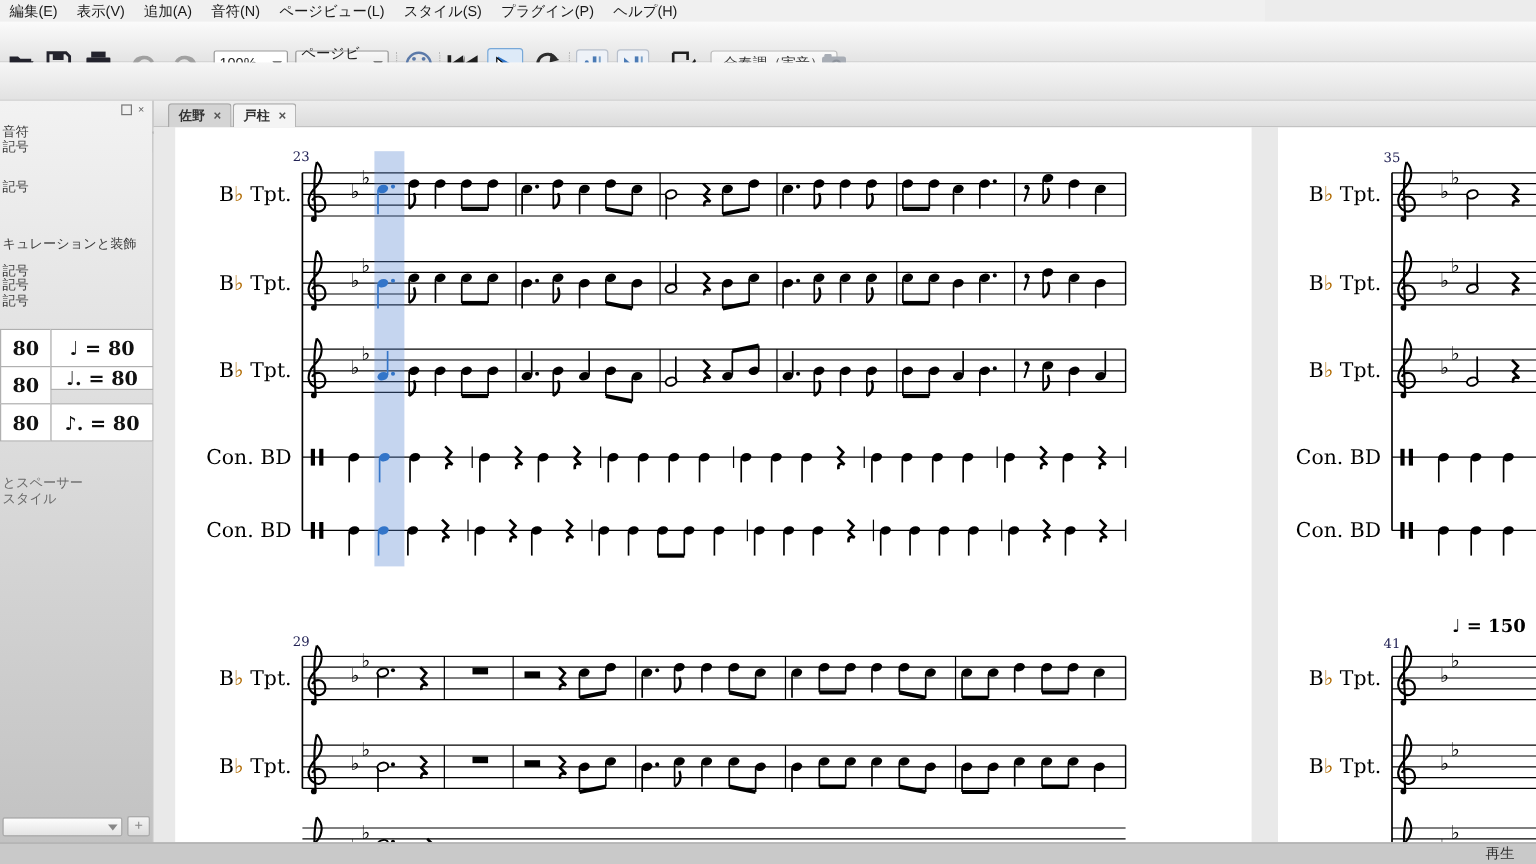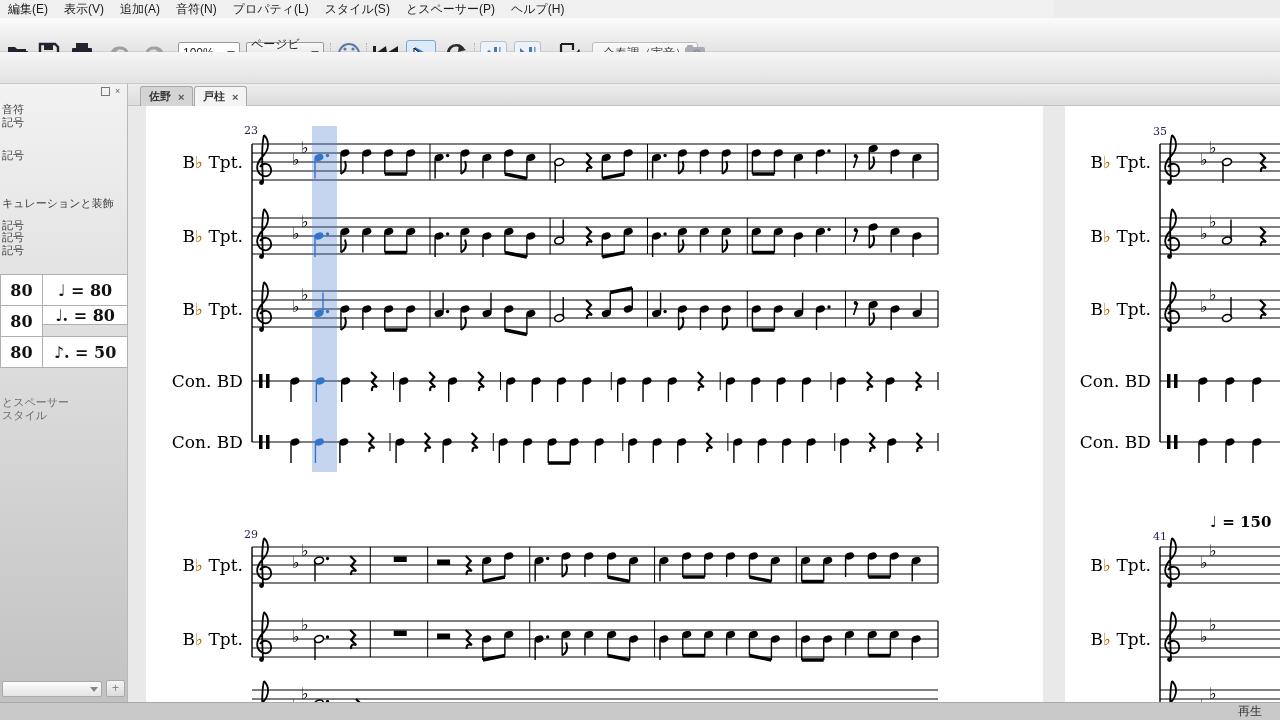--- a/index.html
+++ b/index.html
@@ -71,23 +71,23 @@
   svg text { user-select:none; }
 </style>
 </head>
 <body>
 
 <div id="menubar" class="abs">
   <span class="menu-item">編集(E)</span>
   <span class="menu-item">表示(V)</span>
   <span class="menu-item">追加(A)</span>
   <span class="menu-item">音符(N)</span>
-  <span class="menu-item">プロパティ(L)</span>
+  <span class="menu-item">ページビュー(L)</span>
   <span class="menu-item">スタイル(S)</span>
-  <span class="menu-item">とスペーサー(P)</span>
+  <span class="menu-item">プラグイン(P)</span>
   <span class="menu-item">ヘルプ(H)</span>
 </div>
 
 <div id="toolbar1" class="abs">
   <span class="tbtn" style="left:6px;top:25px">
     <svg width="24" height="20">
         <path d="M2 16 L2 4 L9 4 L11 6 L20 6 L20 8 L7 8 L4 16 Z M7 8 L22 8 L18 16 L2 16" fill="#23232d"></path>
       </svg>
     </span>
   <span class="tbtn" style="left:38px;top:24px">
@@ -311,21 +311,21 @@
   <div class="pal-item" style="top:134px">記号</div>
   <div class="pal-item" style="top:146px">記号</div>
   <div class="pal-item" style="top:159px">記号</div>
 
   <div class="tempo-grid">
     <div class="tcell" style="left:0;top:0;width:43px;height:32px">80</div>
     <div class="tcell" style="left:42px;top:0;width:86px;height:32px">♩ = 80</div>
     <div class="tcell" style="left:0;top:31px;width:43px;height:32px">80</div>
     <div class="tcell" style="left:42px;top:31px;width:86px;height:20px">♩. = 80</div>
     <div class="tcell" style="left:0;top:62px;width:43px;height:32px">80</div>
-    <div class="tcell" style="left:42px;top:62px;width:86px;height:32px">♪. = 50</div>
+    <div class="tcell" style="left:42px;top:62px;width:86px;height:32px">♪. = 80</div>
   </div>
 
   <div class="pal-item dim" style="top:311px">とスペーサー</div>
   <div class="pal-item dim" style="top:324px">スタイル</div>
 
   <div class="pal-combo">
       <span class="chev"></span>
     </div>
   <div class="pal-plus">+</div>
 </div>

